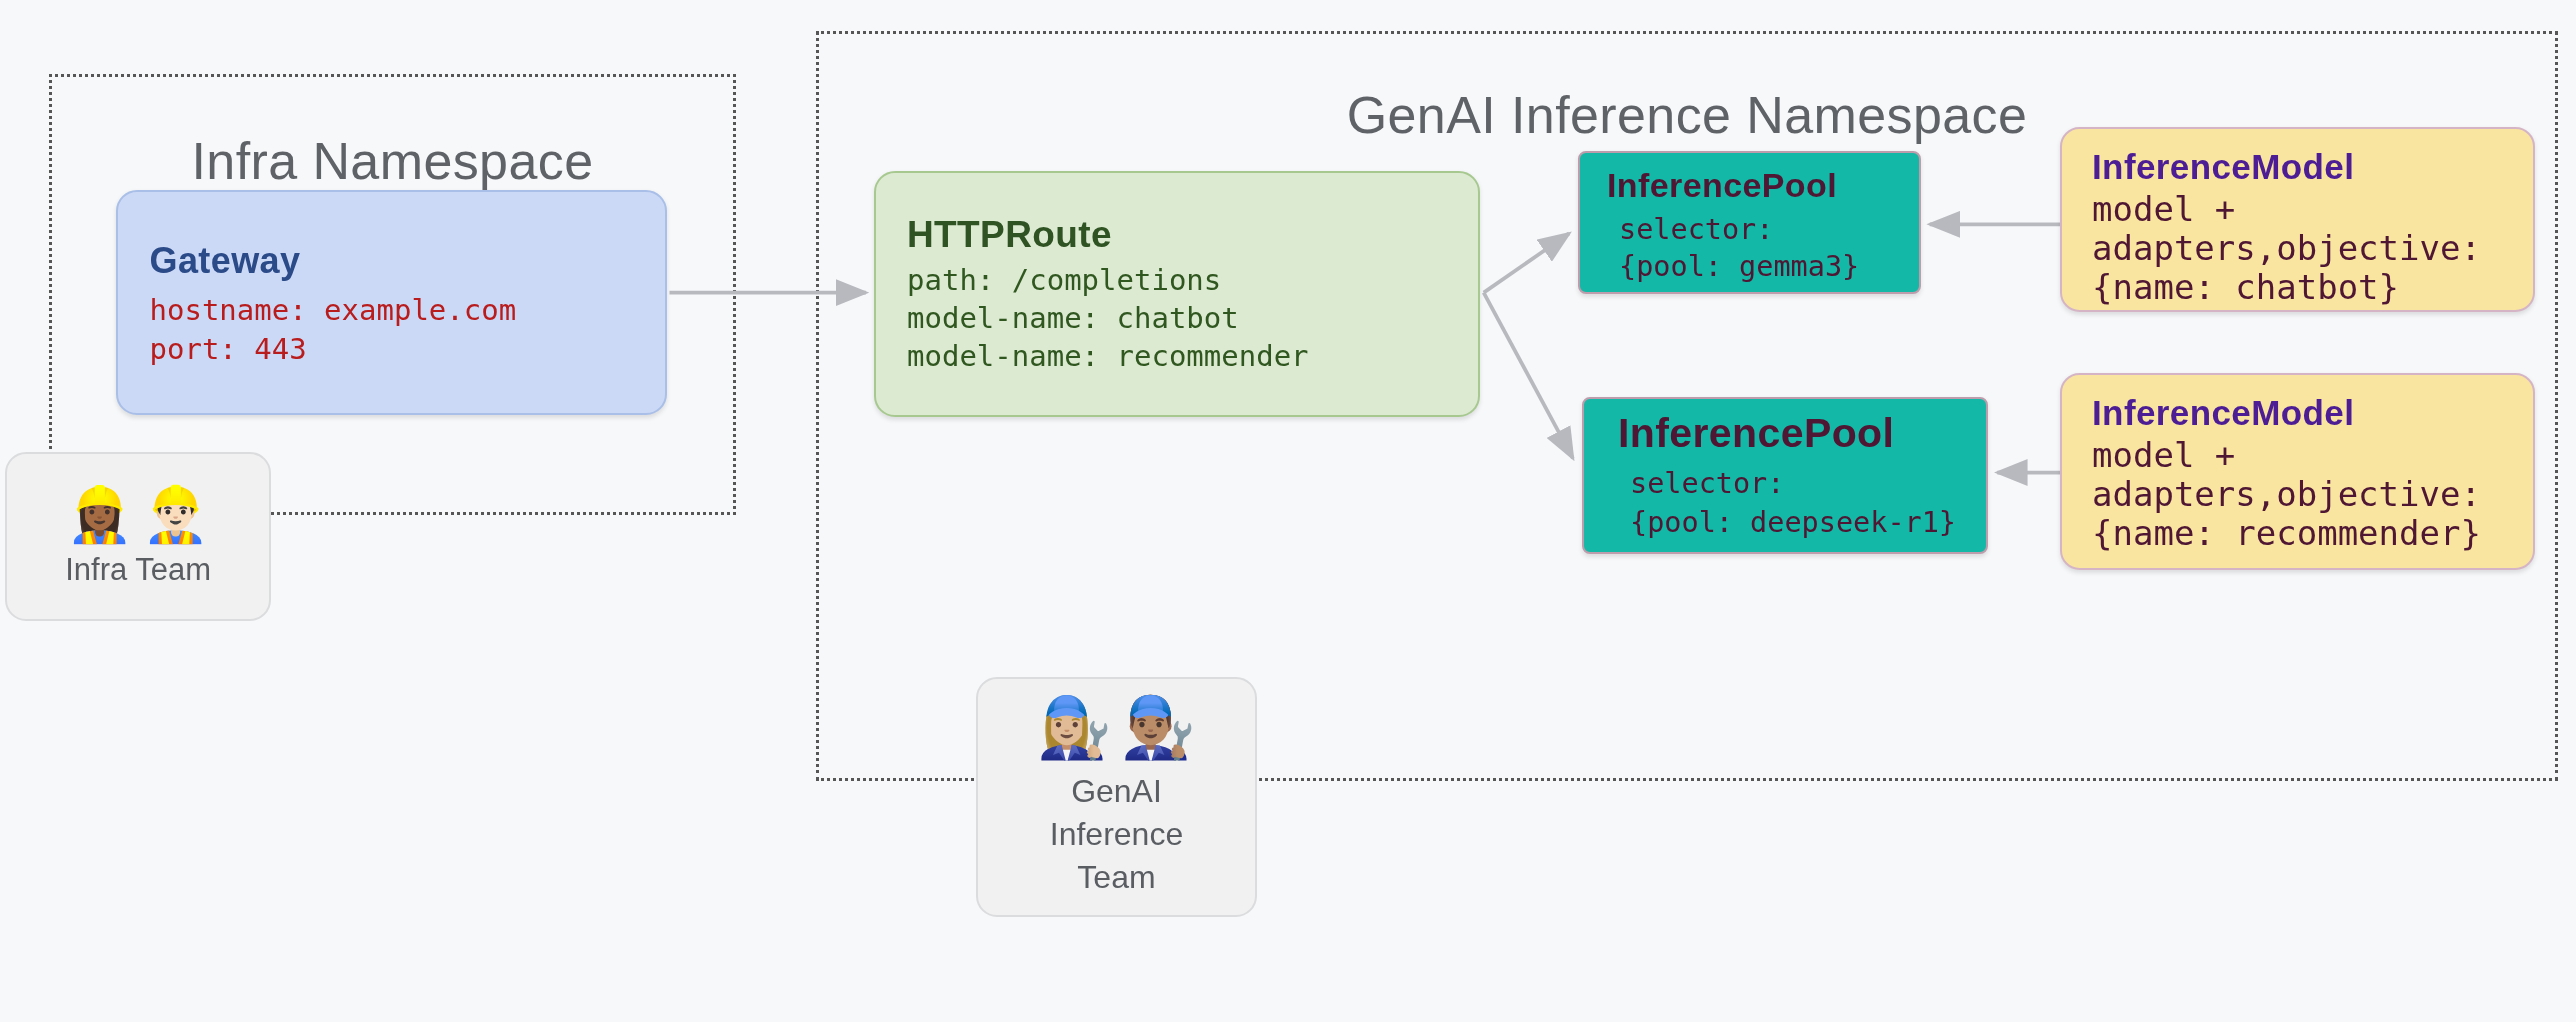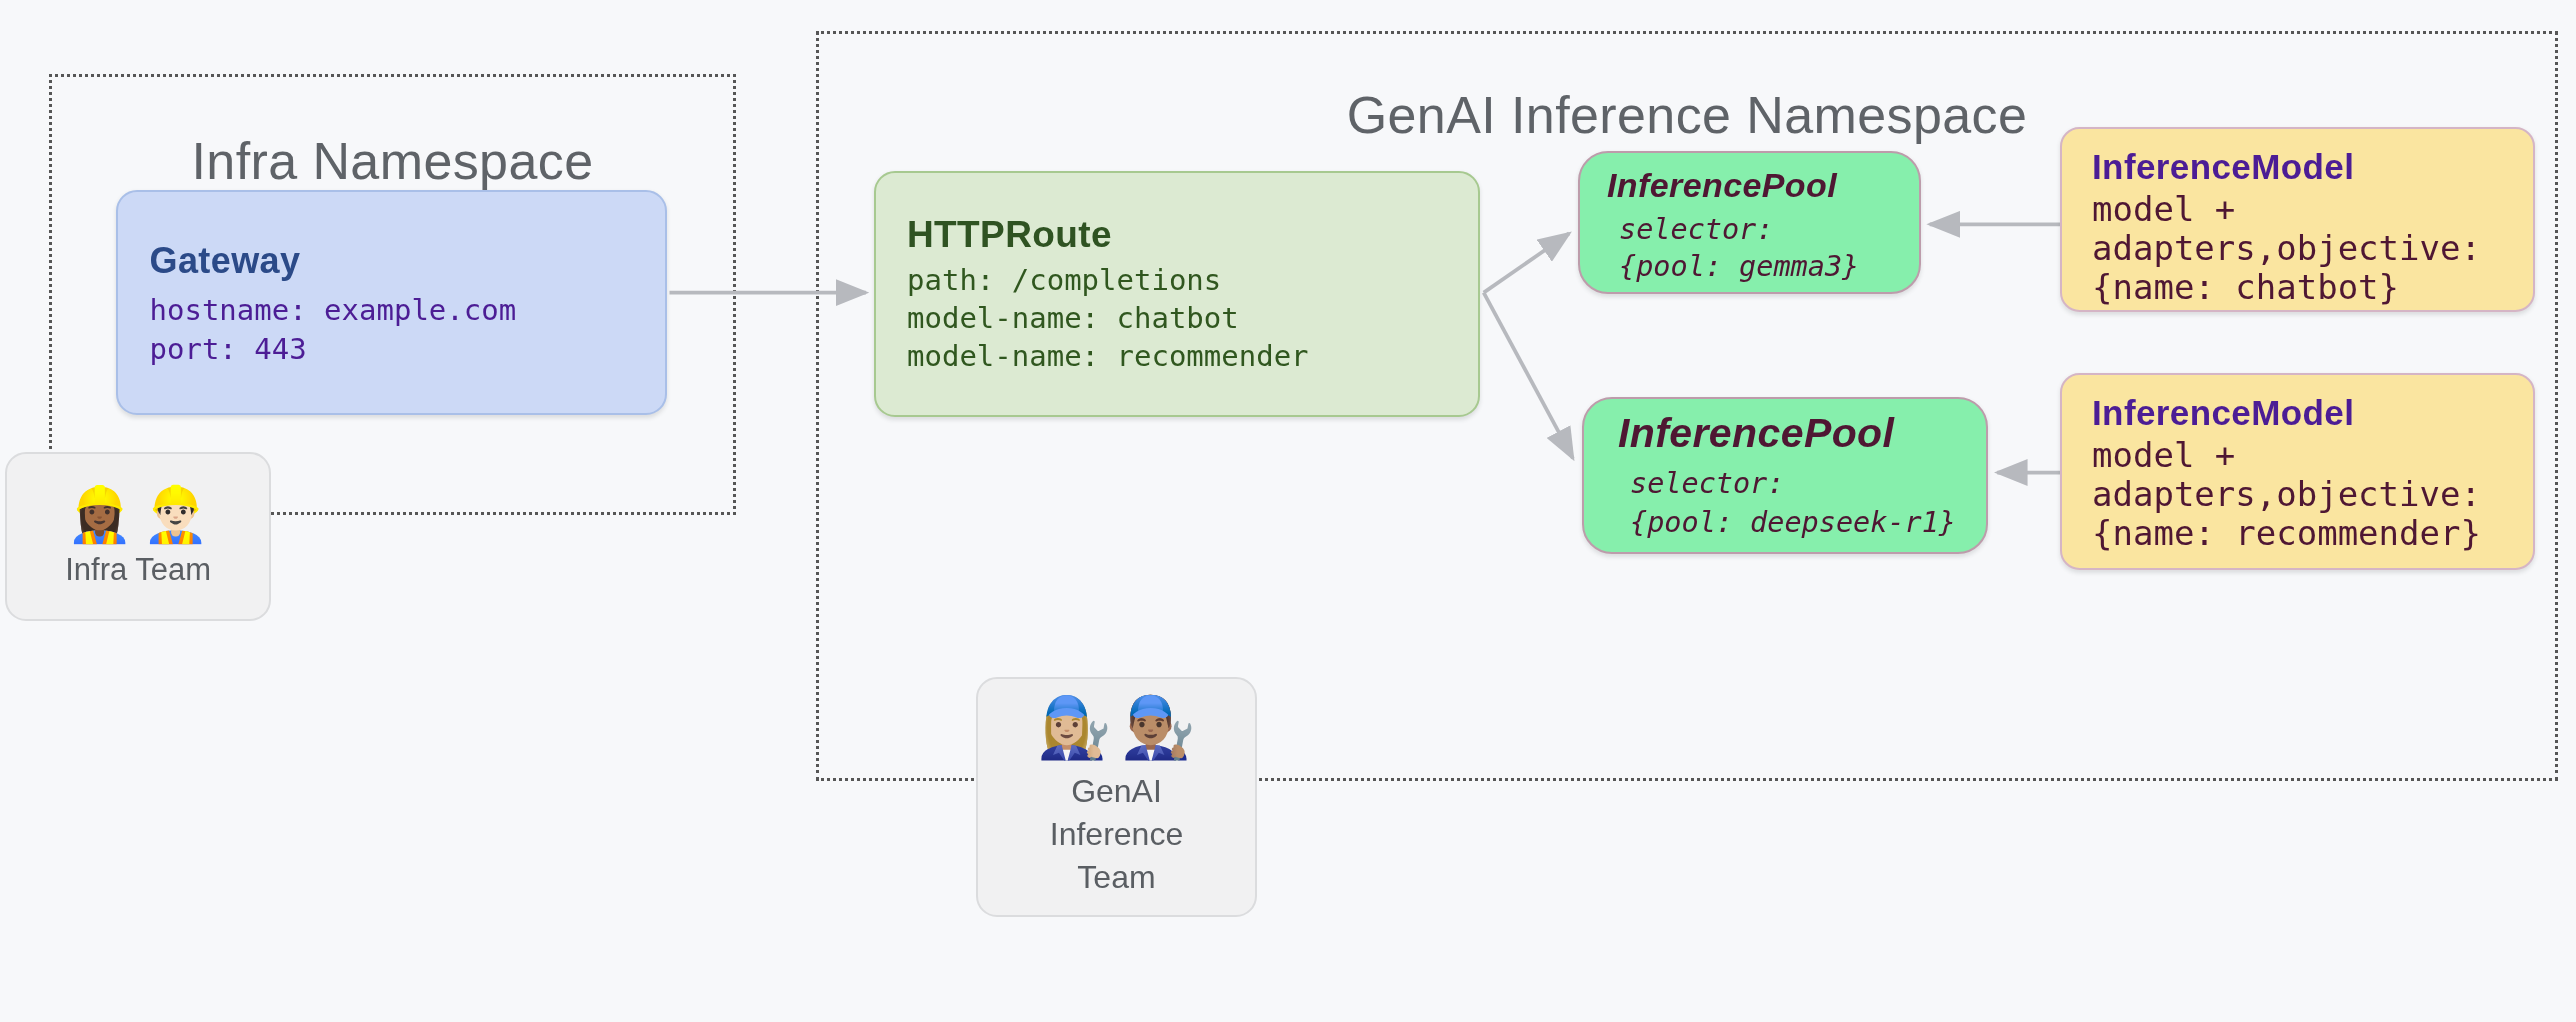--- a/index.html
+++ b/index.html
@@ -44,32 +44,32 @@
     font-family:"DejaVu Sans Mono", monospace;
     white-space:nowrap;
   }
 
   .gateway{
     left:116px;top:190px;width:551px;height:225px;
     background:#ccd9f6;border:2.2px solid #a9bfe8;
     padding:51px 0 0 31.5px;
   }
   .gateway .res-title{font-size:36px;color:#2b4a88;}
-  .gateway .res-code{font-size:29px;line-height:39px;color:#4c1d95;margin-top:12px;}
+  .gateway .res-code{font-size:29px;line-height:39px;color:#b91c1c;margin-top:12px;}
 
   .httproute{
     left:874px;top:171px;width:606px;height:246px;
     background:#dcead2;border:2.2px solid #a7c990;
     padding:43px 0 0 31px;
   }
   .httproute .res-title{font-size:37px;color:#2f5322;}
   .httproute .res-code{font-size:29px;line-height:38px;color:#30571f;margin-top:7.5px;}
 
   .pool{
-    background:#86efac;border:2.2px solid #bd9cab;border-radius:30px;font-style:italic;
+    background:#14b8a6;border:2.2px solid #bd9cab;border-radius:8px;
   }
   .pool .res-title{color:#4f1733;}
   .pool .res-code{font-size:28.5px;color:#4f1733;margin-left:12px;}
 
   .pool-1{left:1578px;top:151px;width:343px;height:143px;padding:15px 0 0 27px;}
   .pool-1 .res-title{font-size:34px;}
   .pool-1 .res-code{line-height:37px;margin-top:9px;}
 
   .pool-2{left:1582px;top:397px;width:406px;height:157px;padding:13.5px 0 0 34px;}
   .pool-2 .res-title{font-size:41px;}

